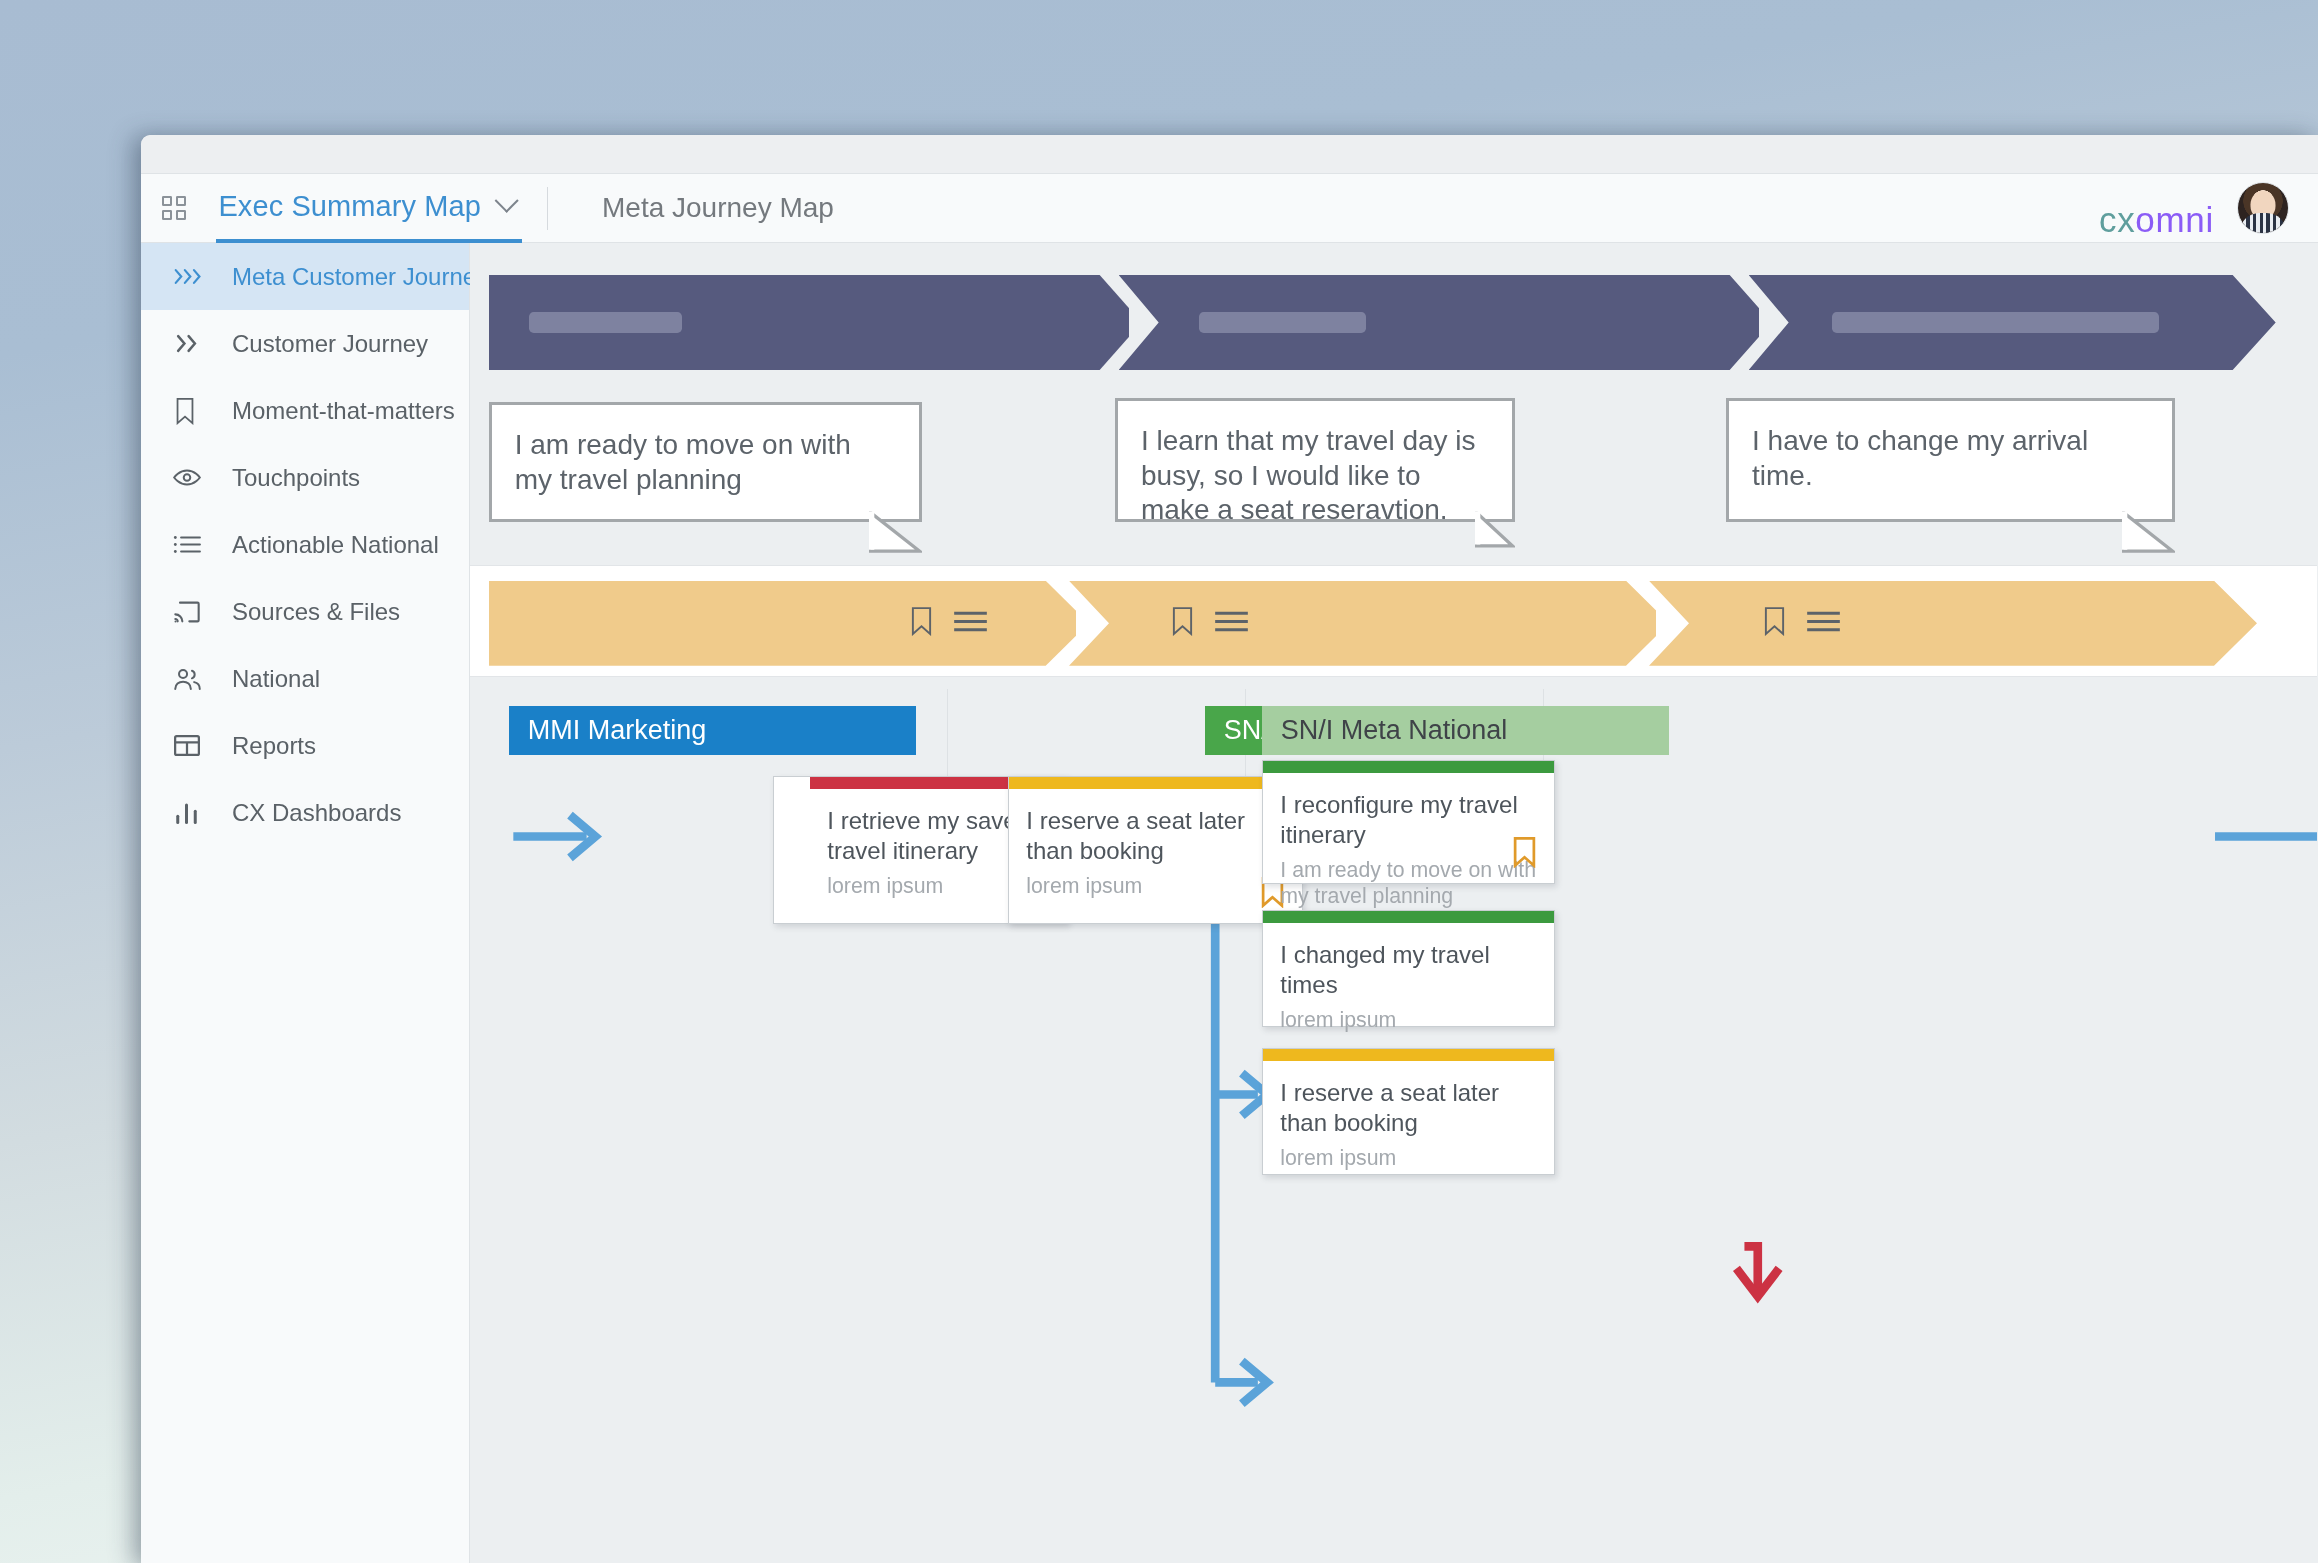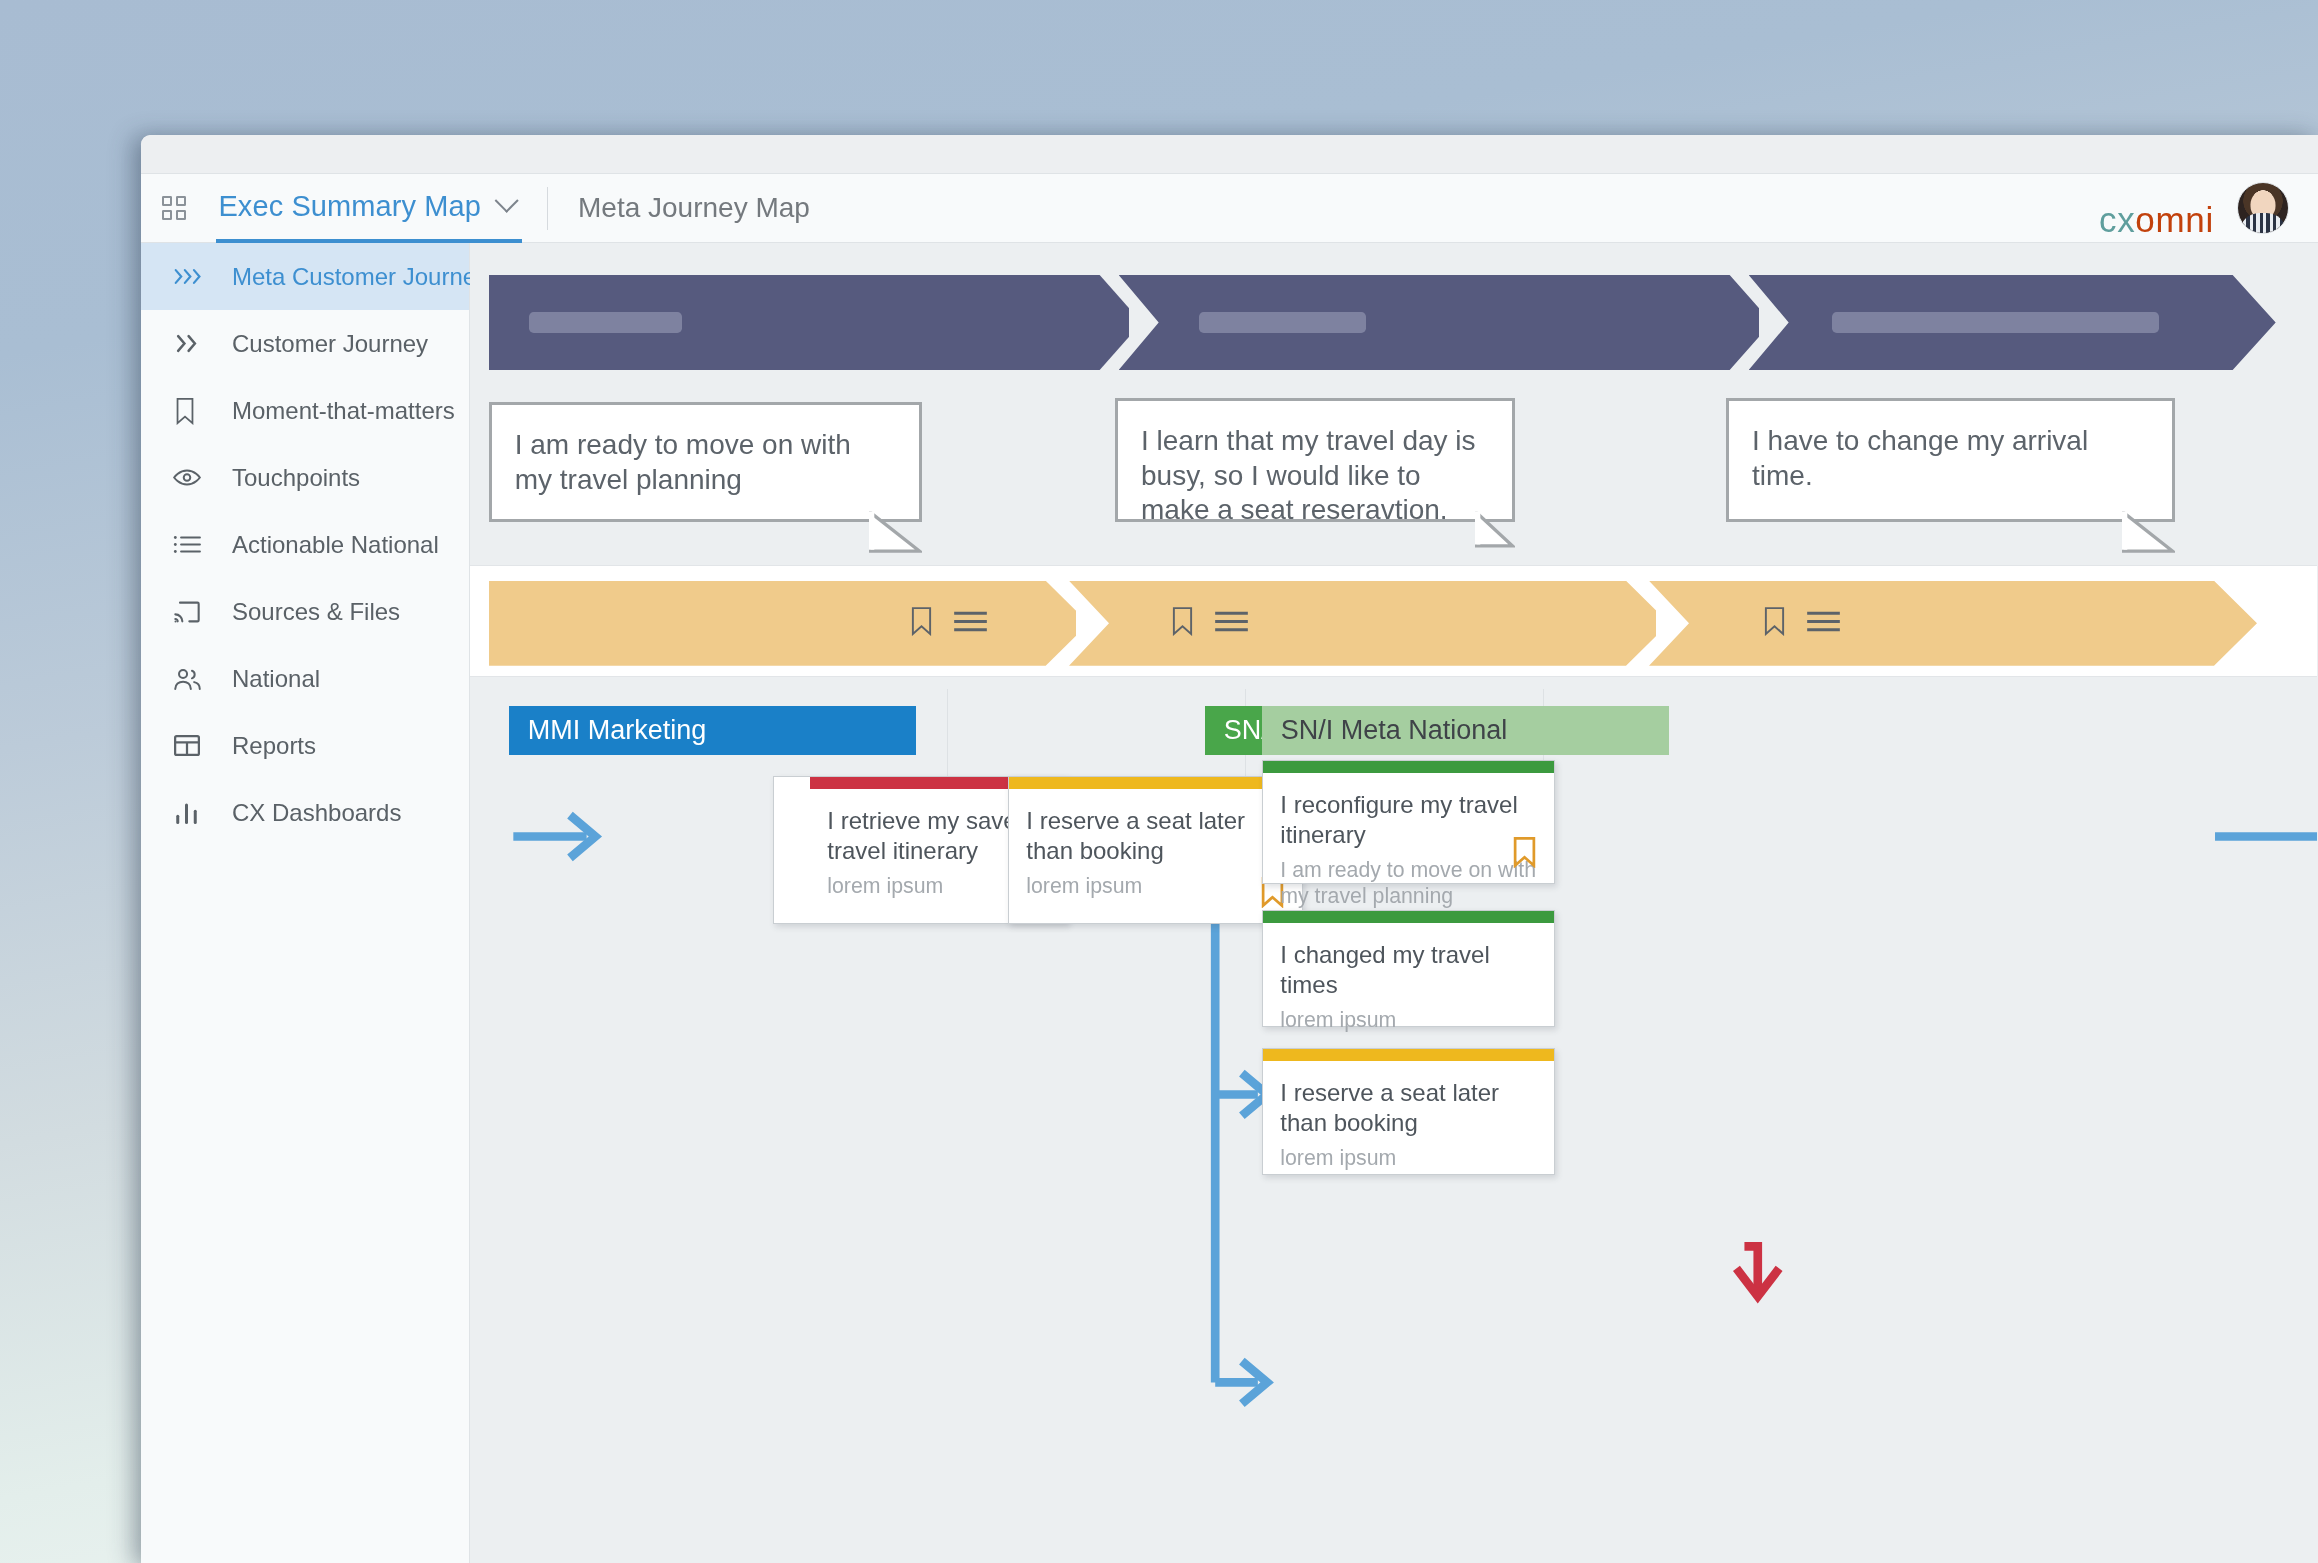--- a/index.html
+++ b/index.html
@@ -68,34 +68,34 @@
   }
   .chev-down {
     margin-left: 17.3px; width: 17.3px; height: 17.3px;
     border-right: 2.3px solid #7d848c; border-bottom: 2.3px solid #7d848c;
     transform: rotate(45deg) translate(-3.3px,-3.3px);
   }
   .vdivider {
     margin-left: 25px; width: 0.7px; height: 43px; background: #d6dade;
   }
   .tab-secondary {
-    margin-left: 30px; font-size: 28px; color: #74797e;
+    margin-left: 54px; font-size: 28px; color: #74797e;
     cursor: pointer;
   }
   .brand {
     margin-left: auto; display: flex; align-items: center; gap: 23px;
     padding-right: 29px;
   }
   .logo-text {
     font-size: 35px; color: #4a5055; letter-spacing: 0.7px;
     display: flex; align-items: baseline;
   }
   .logo-c { color: #5f9e9d; }
   .logo-x { color: #5f9e9d; }
-  .logo-rest { color: #c2410c; margin-top: 24px; }
+  .logo-rest { color: #8b5cf6; margin-top: 24px; }
   .avatar {
     width: 52px; height: 52px; border-radius: 50%;
     background: radial-gradient(circle at 50% 36%, #f0d9c6 0 26%, #4a3526 27% 48%, #2d2320 49% 100%);
     border: 1.3px solid #dfe4e8; overflow: hidden; position: relative;
     flex: none;
   }
   .avatar::before {
     content: ""; position: absolute; left: 50%; top: 16%;
     width: 25px; height: 28px; transform: translateX(-50%);
     background: #f1d6bf; border-radius: 48% 48% 46% 46%;

